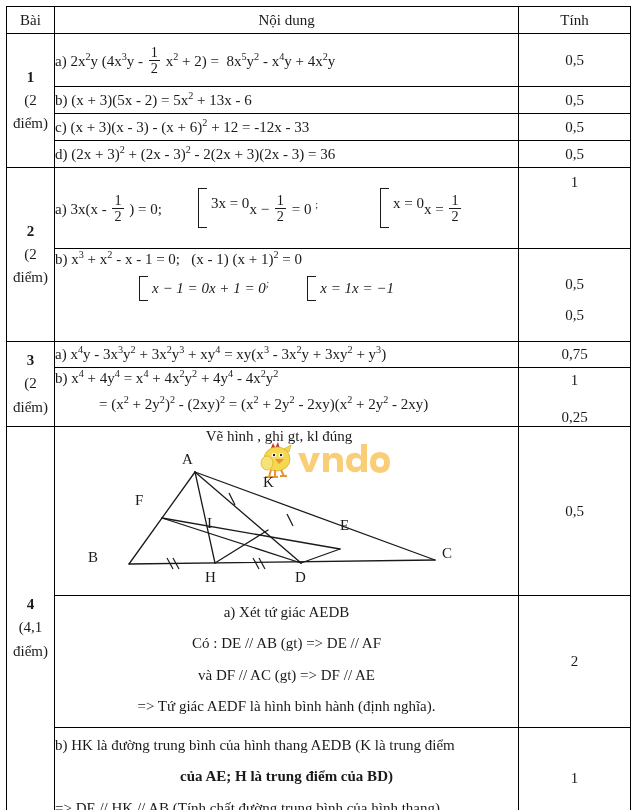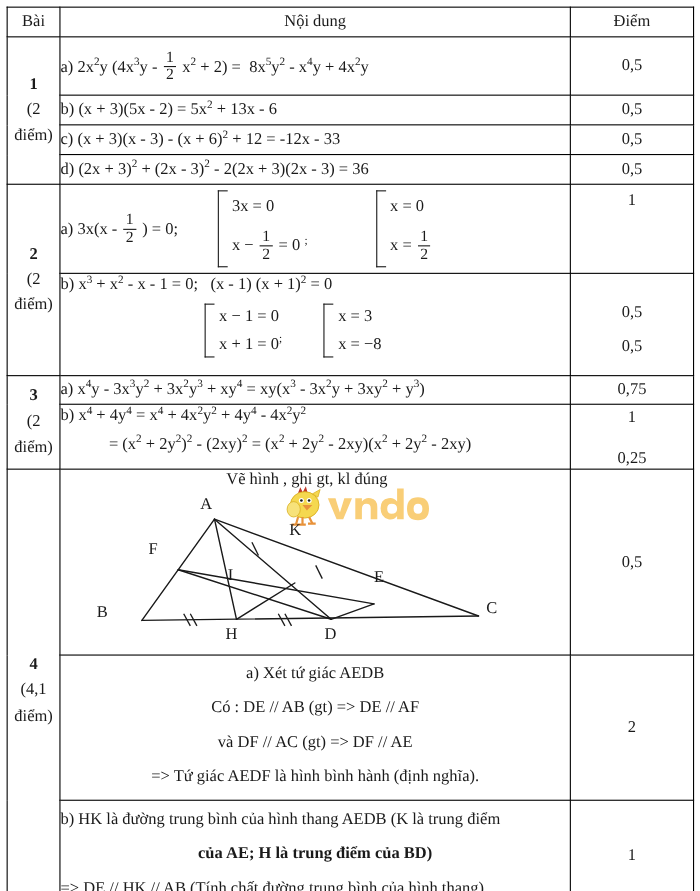--- a/index.html
+++ b/index.html
@@ -80,24 +80,24 @@
   
   .sys{
     display:inline-flex;align-items:center;
     vertical-align:middle;margin:0 2px;
   }
   .sys .brk{
     width:8px;align-self:stretch;
     border:1.6px solid #1a1a1a;border-right:none;
     margin-right:4px;
   }
-  .sys .rows{display:flex;flex-direction:column;justify-content:center;}
+  .sys .rows{display:flex;justify-content:center;}
   .sys .rows > span{display:block;white-space:nowrap;}
   .sys.tall .rows > span{padding:5px 0;}
-  .sys.short .rows > span{padding:2px 0;}
+  .sys.short .rows > span{padding:2px 0;font-style:italic;}
 
   .row2a{display:flex;align-items:center;gap:0;min-height:74px;}
   .row2a .lead{white-space:nowrap;padding-right:10px;}
   .row2a .s1{padding-left:24px;}
   .row2a .s2{padding-left:58px;justify-content:space-between;}
 
   .row2b-sys{display:flex;justify-content:center;gap:34px;margin-top:7px;padding-right:40px;}
 
   
   .figwrap{position:relative;width:100%;height:168px;}
@@ -123,21 +123,21 @@
   <colgroup>
         <col class="c-bai">
         <col class="c-noi">
         <col class="c-diem">
       </colgroup>
   <tbody>
 
   <tr>
     <th class="hd">Bài</th>
     <th class="hd">Nội dung</th>
-    <th class="hd">Điểm</th>
+    <th class="hd">Tính</th>
   </tr>
 
   <tr>
     <td class="bai" rowspan="4">
       <span class="n">1</span>
       <span class="p">(2</span>
       <span class="p">điểm)</span>
     </td>
     <td class="body" style="height:52px">
       <span class="eq">
@@ -242,22 +242,22 @@
           <span class="rows">
             <span>x − 1 = 0</span>
             <span>
               <span>x + 1 = 0</span><sup>;</sup>
             </span>
           </span>
         </span>
         <span class="sys short">
           <span class="brk"></span>
           <span class="rows">
-            <span>x = 3</span>
-            <span>x = −8</span>
+            <span>x = 1</span>
+            <span>x = −1</span>
           </span>
         </span>
       </div>
     </td>
     <td class="diem two">
       <span class="s1">0,5</span>
       <span class="s2">0,5</span>
     </td>
   </tr>
 

